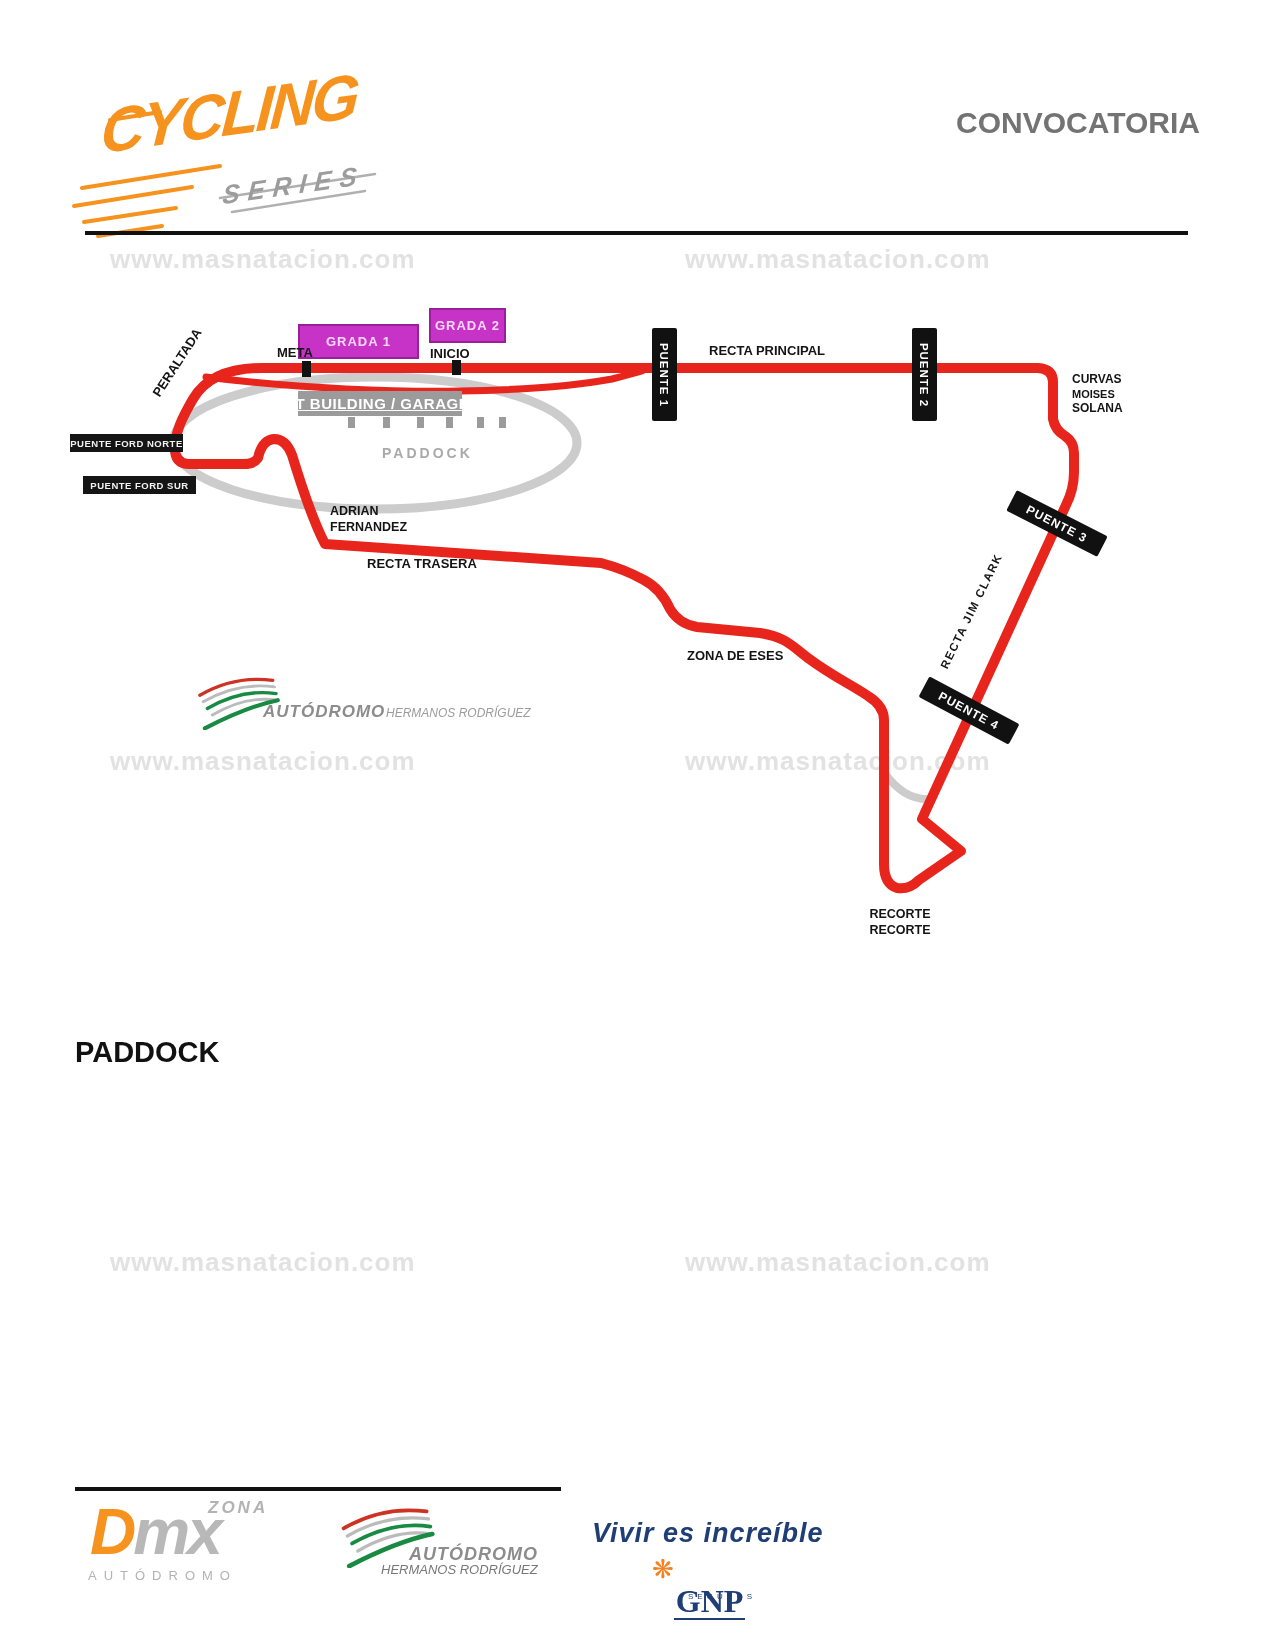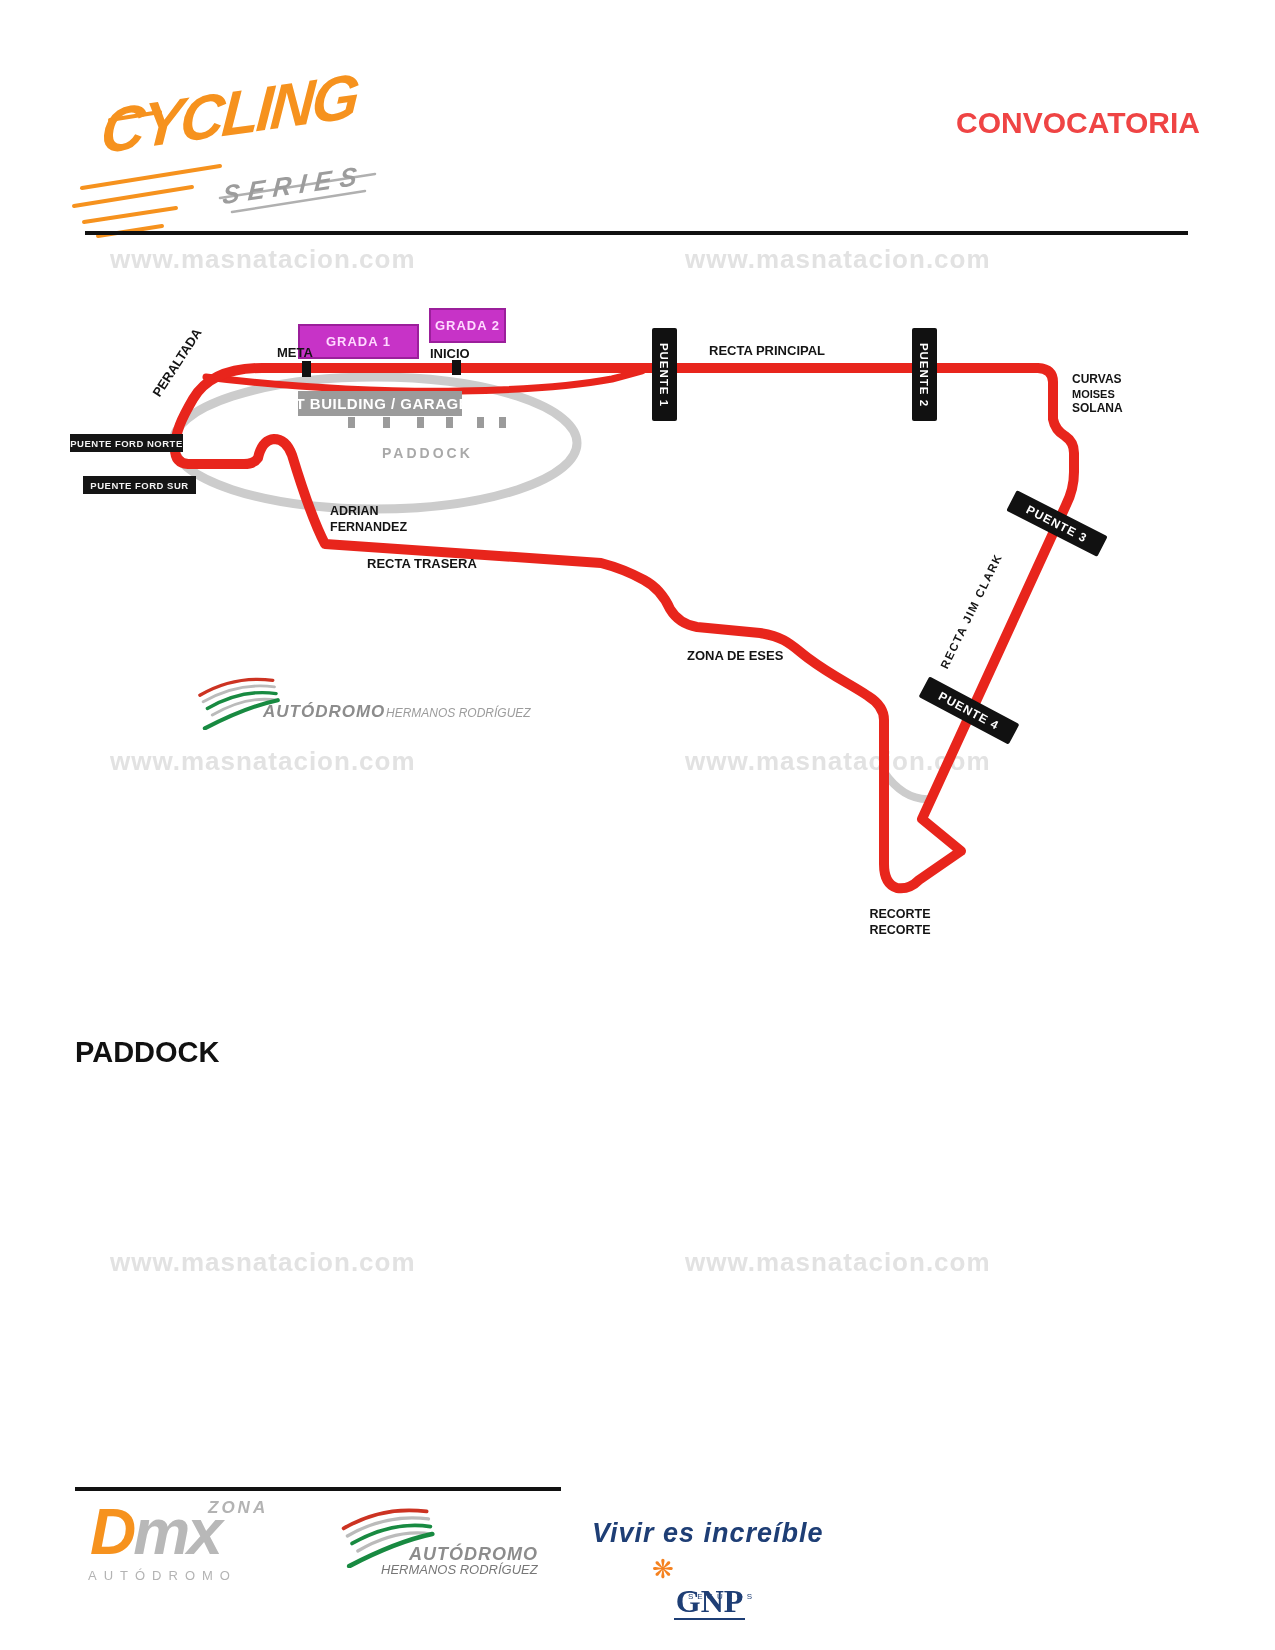--- a/index.html
+++ b/index.html
@@ -6,21 +6,21 @@
   .page{position:relative;width:1275px;height:1650px;background:#ffffff;overflow:hidden;
         font-family:"Liberation Sans",sans-serif;}
   .abs{position:absolute;}
 
   
   .cycling-logo{left:70px;top:68px;width:345px;height:175px;}
   .cycling-word{left:30px;top:10px;font-size:62px;font-weight:bold;font-style:italic;
     color:#f6921e;letter-spacing:-3px;transform:rotate(-8deg) skewX(-12deg);white-space:nowrap;}
   .series-word{left:152px;top:102px;font-size:26px;font-weight:bold;font-style:italic;
     color:#9c9c9c;letter-spacing:8px;transform:rotate(-8deg) skewX(-12deg);white-space:nowrap;}
-  .header-right{right:75px;top:106px;text-align:right;color:#ef4444;}
+  .header-right{right:75px;top:106px;text-align:right;color:#737373;}
   .header-title{font-size:30px;font-weight:bold;line-height:34px;}
   .header-sub{font-size:30px;font-weight:bold;line-height:40px;}
   .rule1{left:85px;top:231px;width:1103px;height:4px;background:#111;}
   .rule2{left:75px;top:1487px;width:486px;height:4px;background:#111;}
 
   .wm{font-size:26px;font-weight:bold;color:#e2e2e2;letter-spacing:1px;white-space:nowrap;z-index:1;}
 
   .mapsvg{left:0;top:0;z-index:2;pointer-events:none;}
   .lbl{z-index:3;font-weight:bold;color:#141414;font-size:13px;white-space:nowrap;}
   .lbl-sm{font-size:12.5px;line-height:16px;}
@@ -120,21 +120,21 @@
   </svg>
 
   <div class="abs rotlbl" style="left:138px;top:355px;font-size:13px;transform:rotate(-57deg);">PERALTADA</div>
 
   <div class="abs grada" style="left:298px;top:324px;width:121px;height:35px;">GRADA 1</div>
   <div class="abs grada" style="left:429px;top:308px;width:77px;height:35px;">GRADA 2</div>
 
   <div class="abs lbl" style="left:277px;top:345px;">META</div>
   <div class="abs lbl" style="left:430px;top:346px;">INICIO</div>
 
-  <div class="abs pitbox" style="left:298px;top:391px;width:164px;height:25px;">PIT BUILDING / GARAGES</div>
+  <div class="abs pitbox" style="left:298px;top:391px;width:164px;height:25px;text-decoration:underline;">PIT BUILDING / GARAGES</div>
   <div class="abs paddock-map" style="left:382px;top:445px;">PADDOCK</div>
 
   <div class="abs blackbox" style="left:70px;top:434px;width:113px;height:18px;">PUENTE FORD NORTE</div>
   <div class="abs blackbox" style="left:83px;top:476px;width:113px;height:18px;">PUENTE FORD SUR</div>
 
   <div class="abs" style="left:330px;top:503px;z-index:3;">
     <div class="lbl lbl-sm">ADRIAN</div>
     <div class="lbl lbl-sm">FERNANDEZ</div>
   </div>
 

